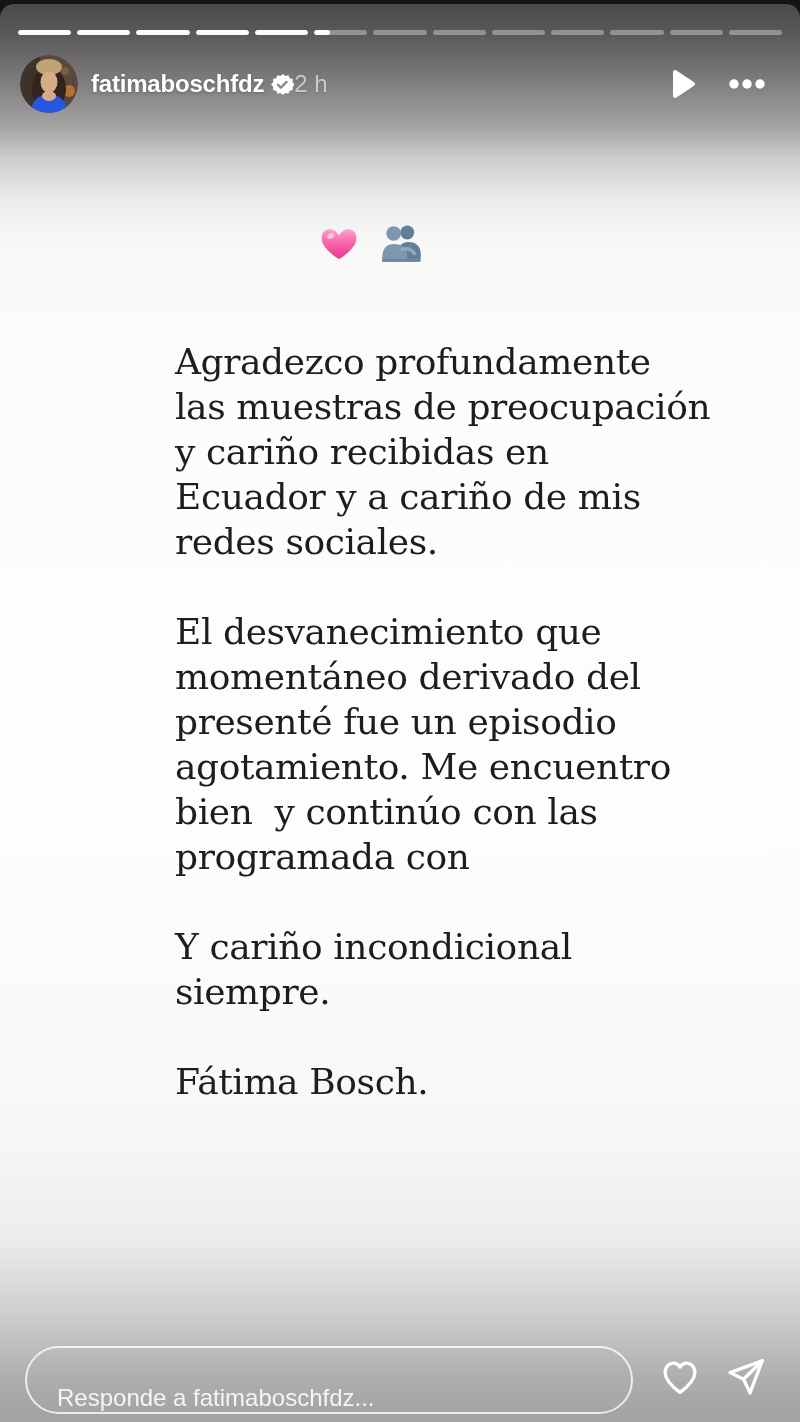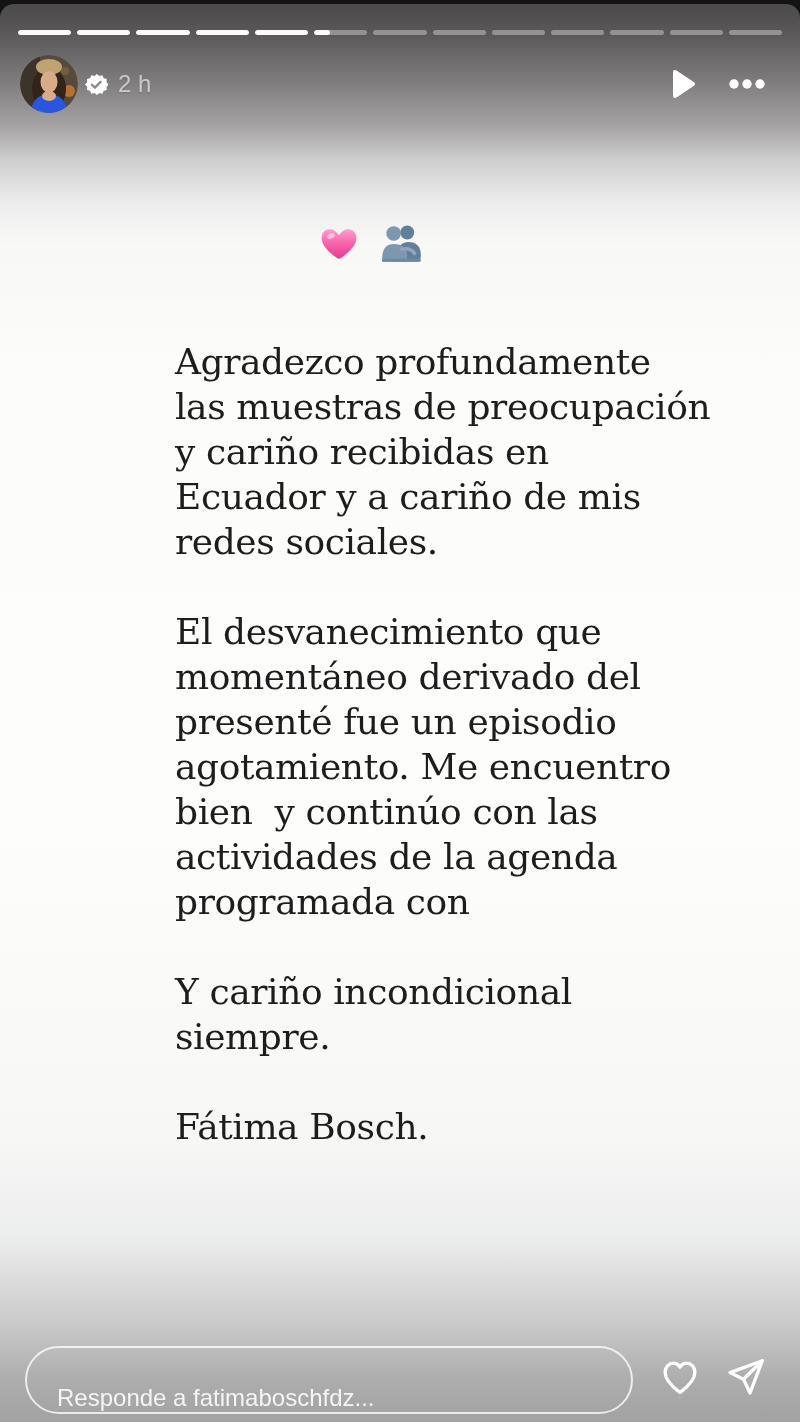--- a/index.html
+++ b/index.html
@@ -20,21 +20,21 @@
   .seg{flex:1;height:5px;border-radius:3px;background:rgba(255,255,255,0.35);overflow:hidden;}
   .seg-fill{height:100%;background:rgba(255,255,255,0.96);border-radius:3px;}
 
   
   .header{position:absolute;left:20px;right:18px;top:50px;height:60px;
     display:flex;align-items:center;}
   .avatar{width:58px;height:58px;border-radius:50%;overflow:hidden;flex:0 0 auto;}
   .username{margin-left:13px;font-size:24px;font-weight:700;color:#fff;
     text-shadow:0 1px 3px rgba(0,0,0,0.25);letter-spacing:-0.2px;}
   .verified{margin-left:7px;display:flex;align-items:center;}
-  .timestamp{margin-left:10px;font-size:24px;color:rgba(255,255,255,0.62);
+  .timestamp{font-size:24px;color:rgba(255,255,255,0.62);
     text-shadow:0 1px 2px rgba(0,0,0,0.15);}
   .header-right{margin-left:auto;display:flex;align-items:center;gap:32px;padding-right:16px;}
   .icon-btn{display:flex;align-items:center;justify-content:center;cursor:pointer;}
 
   
   .emoji-row{position:absolute;left:0;top:218px;width:800px;display:flex;
     justify-content:center;gap:18px;transform:translateX(-29px);}
   .story-text{position:absolute;left:175px;top:306px;width:560px;
     font-family:"DejaVu Serif","Liberation Serif",serif;
     font-size:36px;line-height:45px;color:#1e1d1d;letter-spacing:-0.4px;margin-top:29px;}
@@ -113,20 +113,21 @@
           <circle cx="49" cy="36" r="6" fill="#c5782e" opacity="0.85"></circle>
           <circle cx="45" cy="16" r="4" fill="#8a6a40" opacity="0.6"></circle>
           <ellipse cx="29" cy="34" rx="17" ry="22" fill="#33241b"></ellipse>
           <ellipse cx="29" cy="12" rx="13" ry="8" fill="#bfa372"></ellipse>
           <ellipse cx="29" cy="27" rx="8.5" ry="11" fill="#d8ac89"></ellipse>
           <path d="M10 58 Q14 38 29 40 Q44 38 48 58 Z" fill="#2757e0"></path>
           <ellipse cx="29" cy="41" rx="7" ry="5" fill="#d8ac89"></ellipse>
         </g>
       </svg>
     </div>
+    <span class="username">fatimaboschfdz</span>
     <span class="verified">
       <svg width="23" height="23" viewBox="0 0 24 24">
         <path fill="#ffffff" d="M12 0l2.6 2.1 3.2-.7 1.3 3 3.2.9-.2 3.3 2.3 2.4-2.3 2.4.2 3.3-3.2.9-1.3 3-3.2-.7L12 22l-2.6-2.1-3.2.7-1.3-3-3.2-.9.2-3.3L-.4 11l2.3-2.4-.2-3.3 3.2-.9 1.3-3 3.2.7z" transform="translate(.4 1)"></path>
         <path d="M7.2 12.2l3.1 3.1 6-6" fill="none" stroke="#8b8989" stroke-width="2.4" stroke-linecap="round" stroke-linejoin="round"></path>
       </svg>
     </span>
     <span class="timestamp">2 h</span>
     <div class="header-right">
       <div class="icon-btn">
         <svg width="24" height="30" viewBox="0 0 24 30">
@@ -172,21 +173,20 @@
         <div class="story-line">y cariño recibidas en</div>
         <div class="story-line">Ecuador y a cariño de mis</div>
         <div class="story-line">redes sociales.</div>
       </div>
       <div class="story-paragraph">
         <div class="story-line">El desvanecimiento que</div>
         <div class="story-line">momentáneo derivado del</div>
         <div class="story-line">presenté fue un episodio</div>
         <div class="story-line">agotamiento. Me encuentro</div>
         <div class="story-line">bien  y continúo con las</div>
-        <div class="story-line">actividades de la agenda</div>
         <div class="story-line">programada con</div>
       </div>
       <div class="story-paragraph">
         <div class="story-line">Y cariño incondicional</div>
         <div class="story-line">siempre.</div>
       </div>
       <div class="story-paragraph">
         <div class="story-line">Fátima Bosch.</div>
       </div>
     </div>

